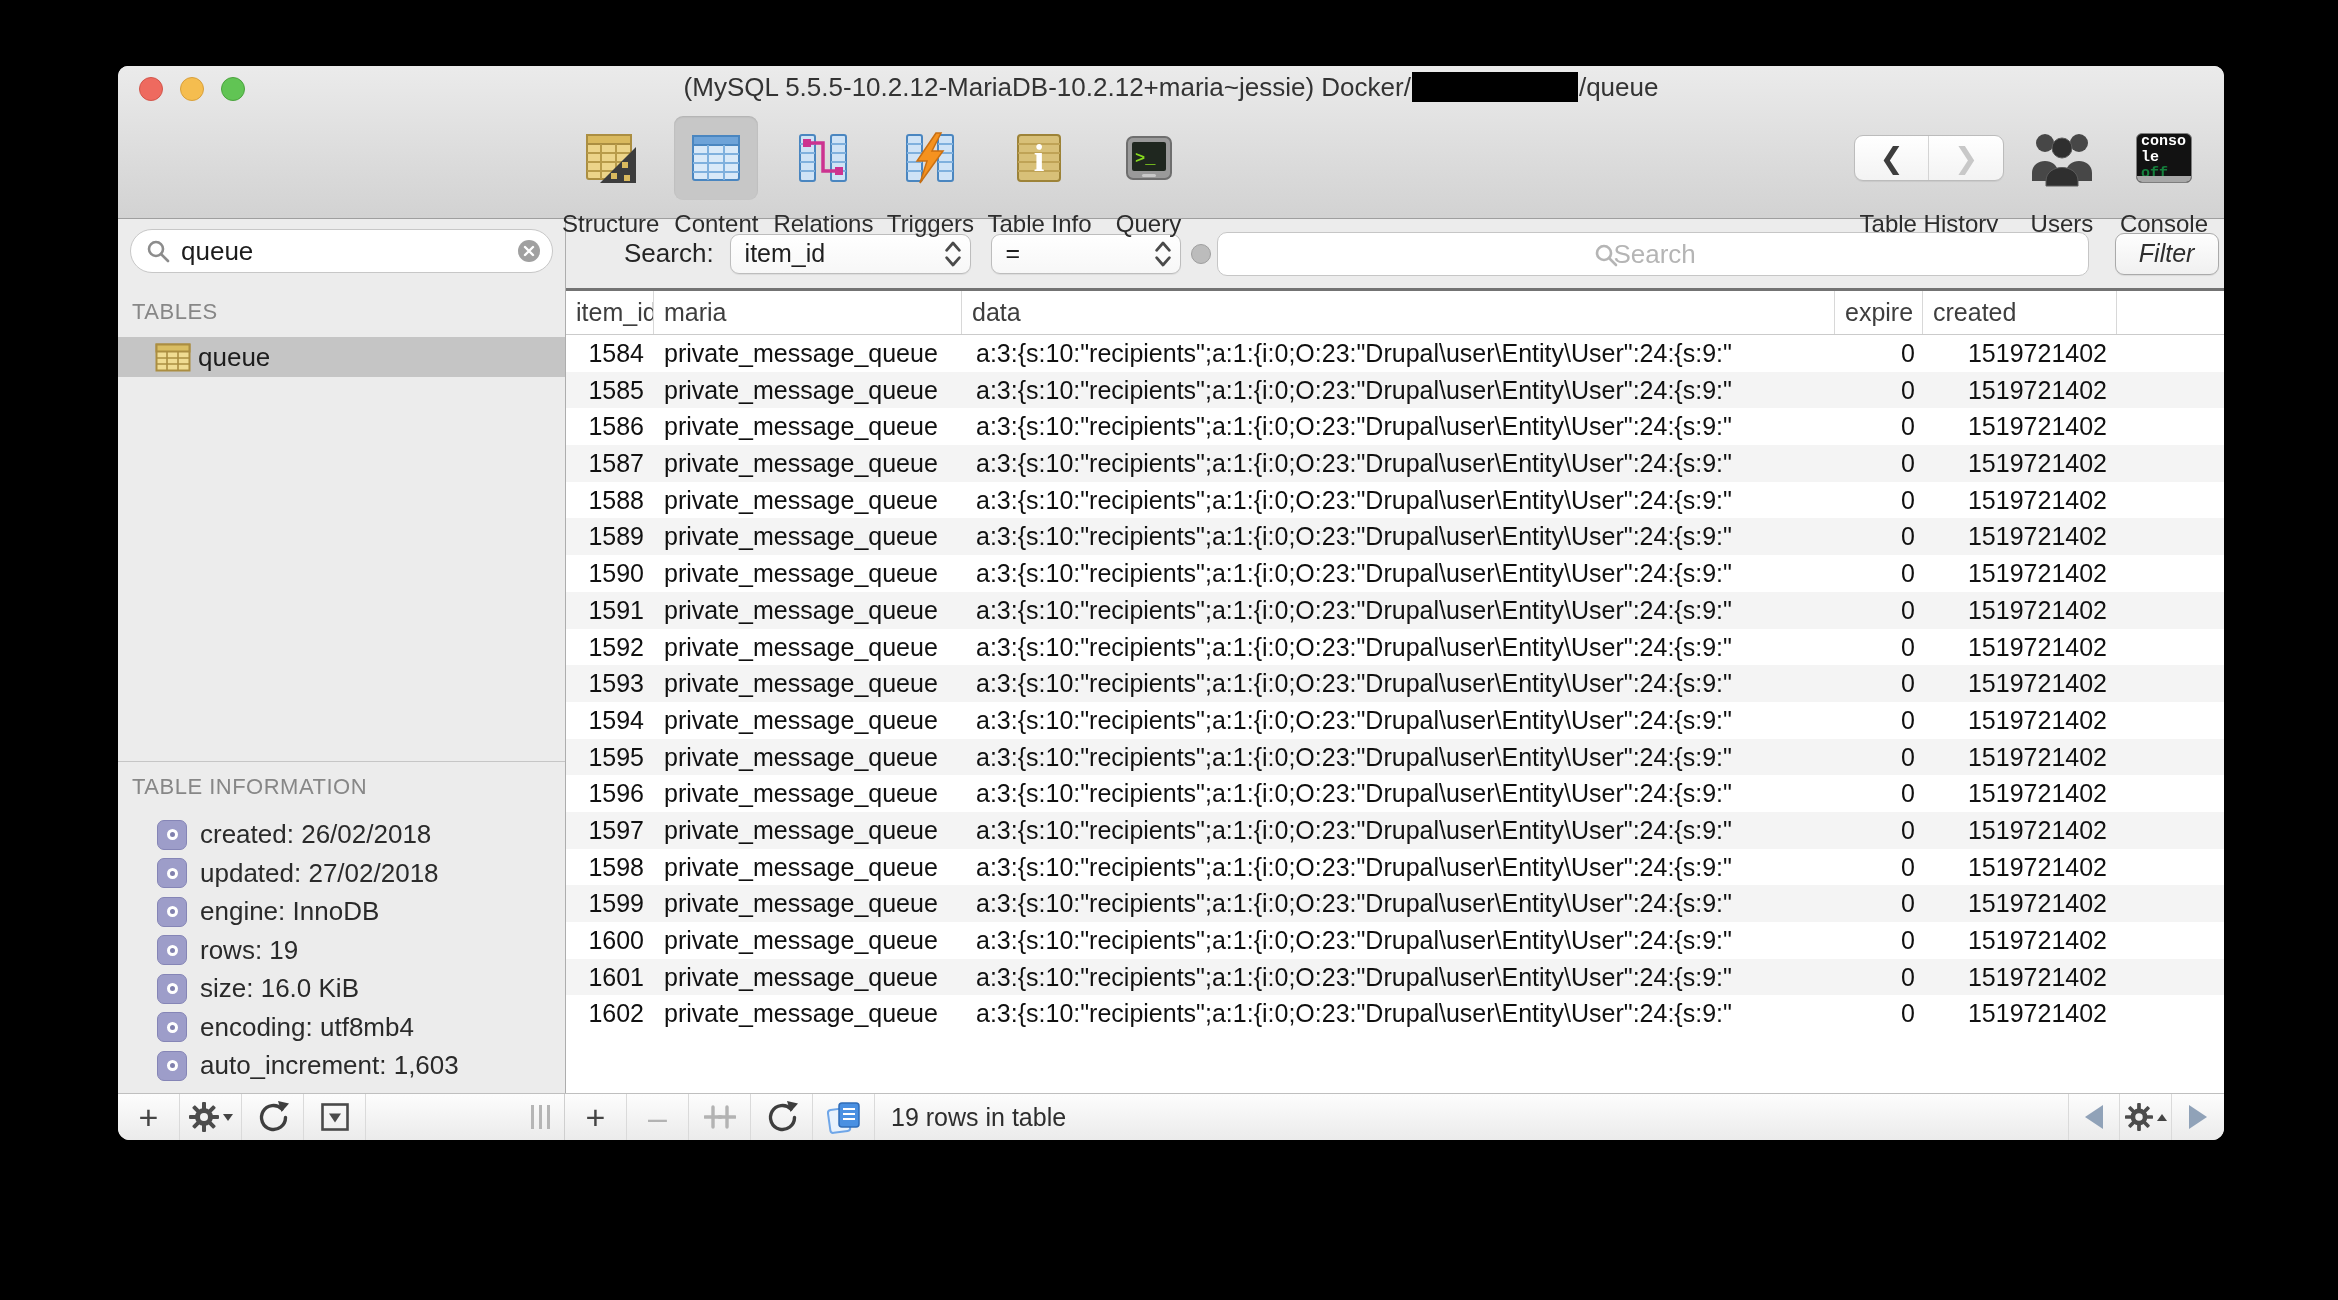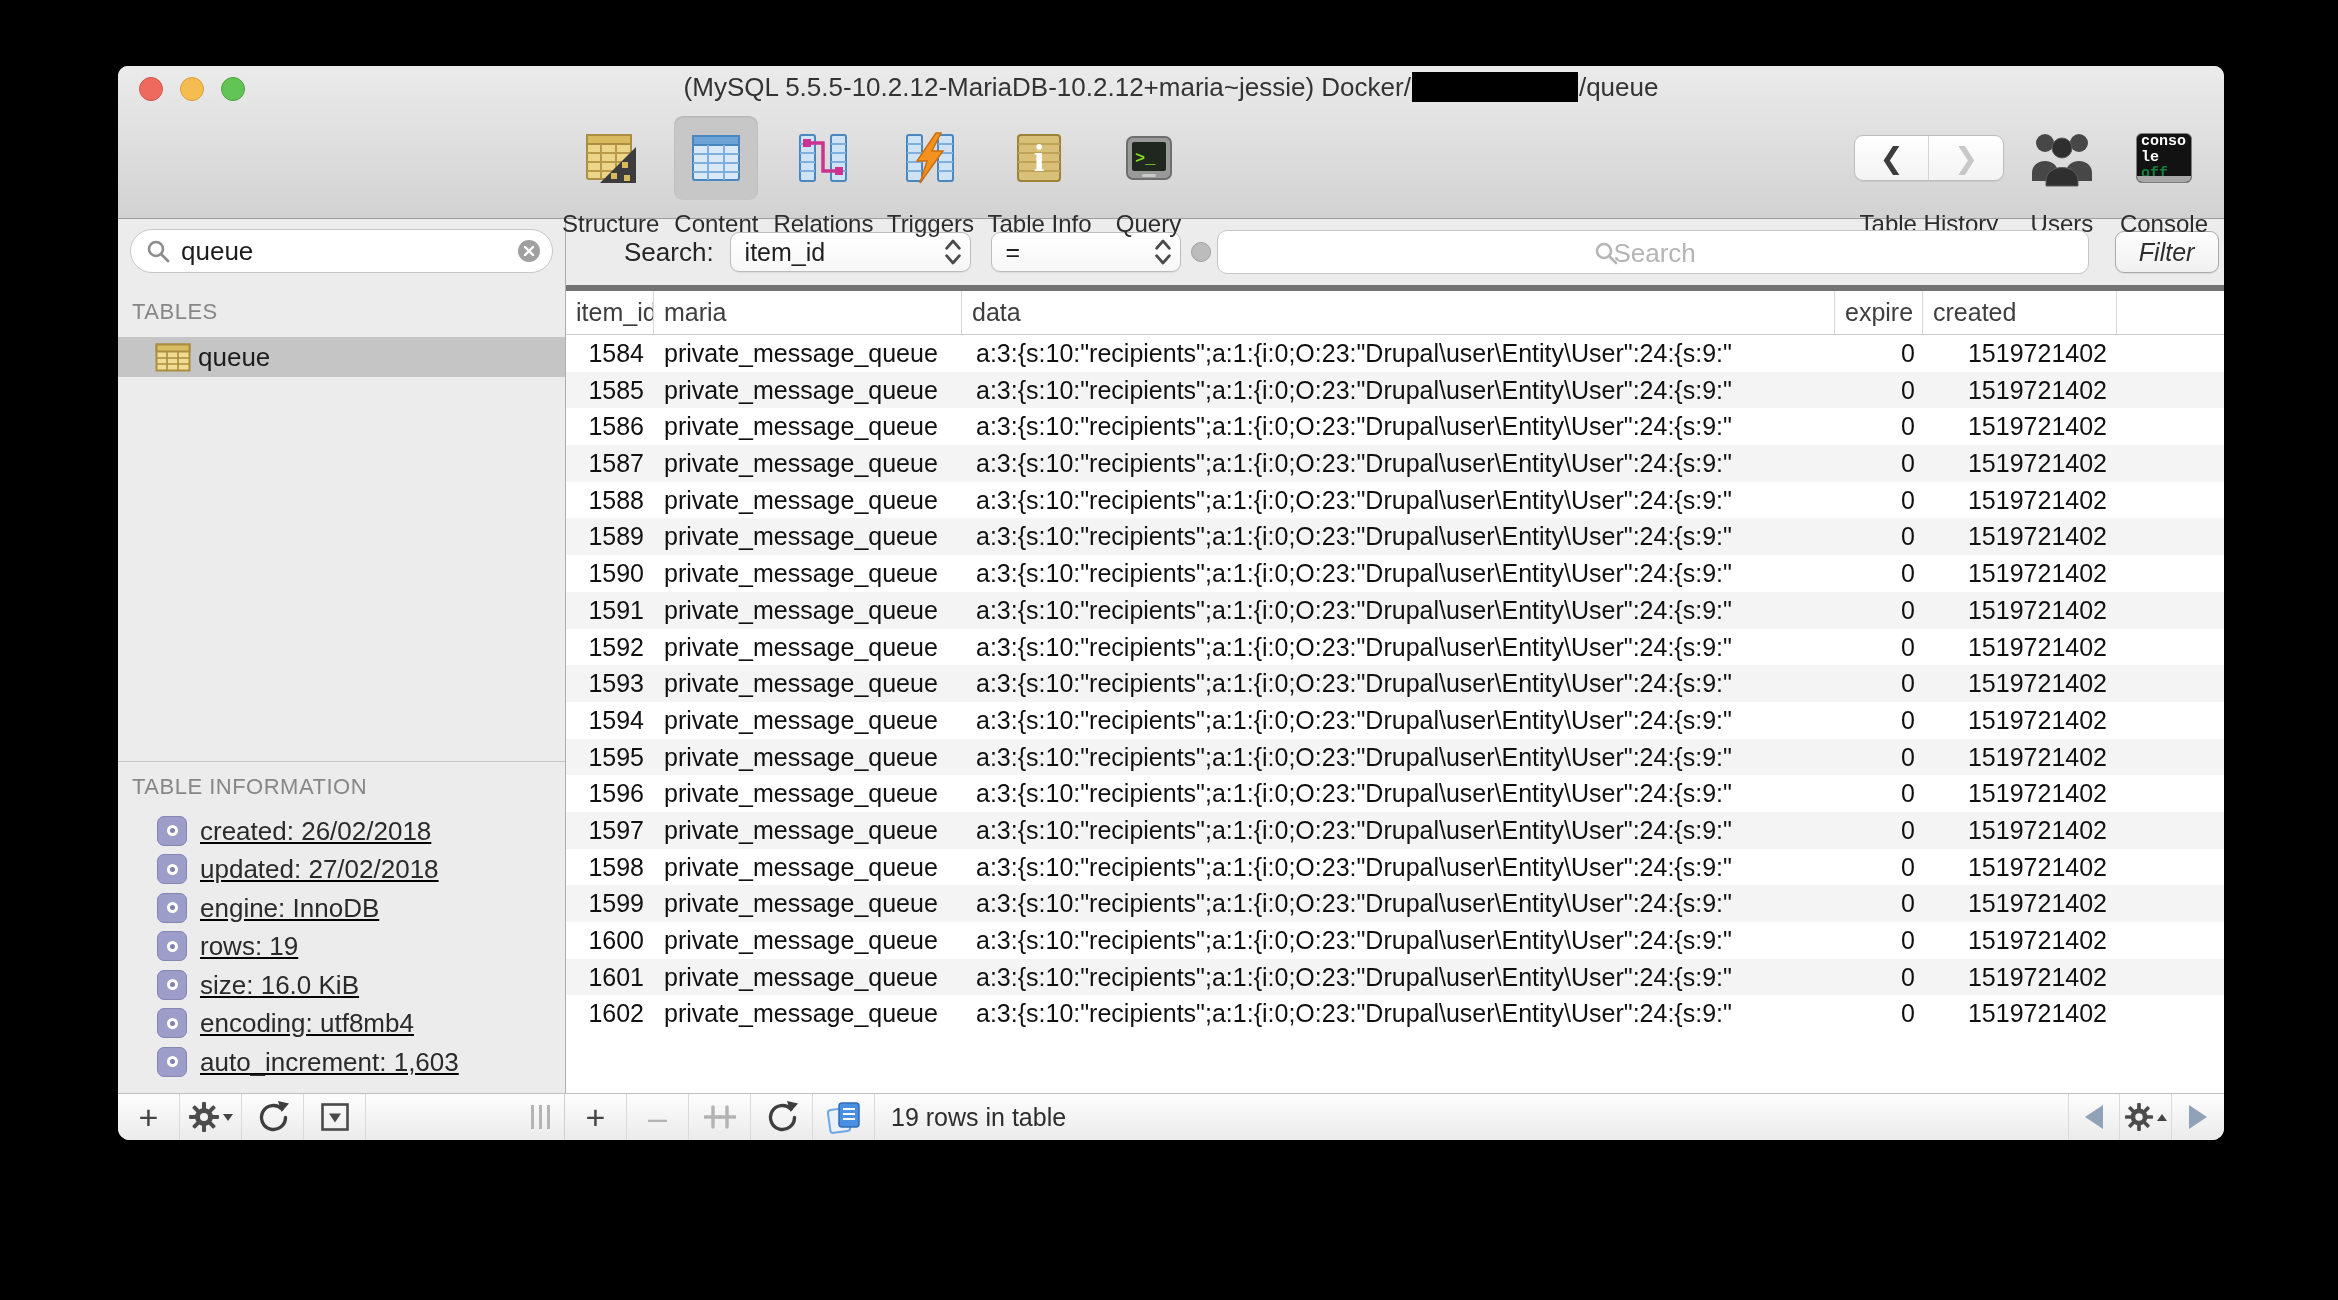--- a/index.html
+++ b/index.html
@@ -45,26 +45,26 @@
   .sb-search input{border:none;outline:none;background:transparent;flex:1;font-size:26px;color:#1c1c1c;margin-left:10px;padding:0;font-family:inherit;}
   .sb-header{margin:26px 0 0 14px;font-size:22px;color:#878787;letter-spacing:.5px;}
   .table-item{margin-top:12px;height:40px;display:flex;align-items:center;padding-left:37px;font-size:26px;color:#1d1d1d;}
   .table-item.selected{background:#c5c5c5;}
   .table-item .tname{margin-left:7px;}
   .sb-spacer{flex:1;}
   .sb-divider{height:1px;background:#c6c6c6;}
   .sb-info{padding-bottom:8px;}
   .sb-info .sb-header{margin-top:12px;}
   .info-list{margin-top:16px;}
-  .info-item{display:flex;height:38.5px;padding-left:39px;text-decoration:underline;}
+  .info-item{display:flex;align-items:center;height:38.5px;padding-left:39px;}
   .info-badge{width:30px;height:30px;border-radius:7px;background:#9d9dc9;border:1px solid #8585b6;box-sizing:border-box;display:flex;align-items:center;justify-content:center;}
   .info-badge i{display:block;width:11px;height:11px;border-radius:50%;border:3px solid #fff;background:#8080ad;box-sizing:border-box;}
   .info-text{margin-left:13px;font-size:26px;color:#2a2a2a;white-space:nowrap;}
   .main{flex:1;display:flex;flex-direction:column;background:#fff;min-width:0;}
-  .filterbar{flex:0 0 72px;background:#ececec;border-bottom:6px solid #737373;display:flex;align-items:center;padding-left:58px;box-sizing:border-box;}
+  .filterbar{flex:0 0 72px;background:#ececec;border-bottom:3px solid #737373;display:flex;align-items:center;padding-left:58px;box-sizing:border-box;}
   .filter-label{font-size:26px;color:#242424;margin-right:16px;}
   .dd{height:40px;padding:0 6px 0 14px;font-size:25px;color:#1f1f1f;}
   .dd .dd-val{flex:1;white-space:nowrap;overflow:hidden;}
   .dd.field{width:241px;box-sizing:border-box;}
   .dd.op{width:190px;box-sizing:border-box;margin-left:20px;}
   .led{width:20px;height:20px;border-radius:50%;background:#bcbcbc;border:1px solid #9e9e9e;box-sizing:border-box;margin-left:10px;}
   .main-search{position:relative;margin-left:6px;width:872px;height:44px;background:#fff;border:1px solid #c6c6c6;border-radius:10px;box-sizing:border-box;}
   .main-search input{width:100%;height:100%;border:none;outline:none;background:transparent;text-align:center;font-size:26px;font-family:inherit;color:#222;}
   .main-search input::placeholder{color:#b5b5b5;}
   .main-search .mag{position:absolute;left:calc(50% - 60px);top:9px;}

